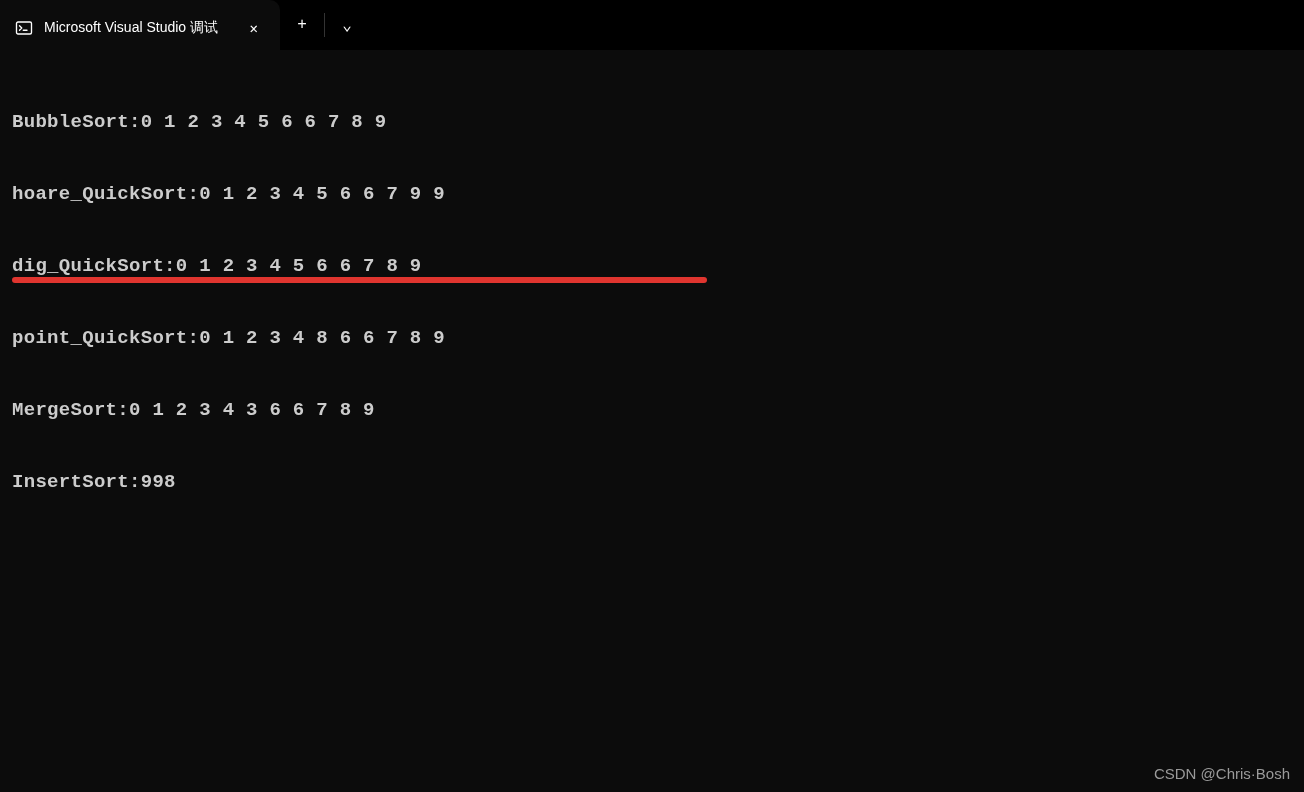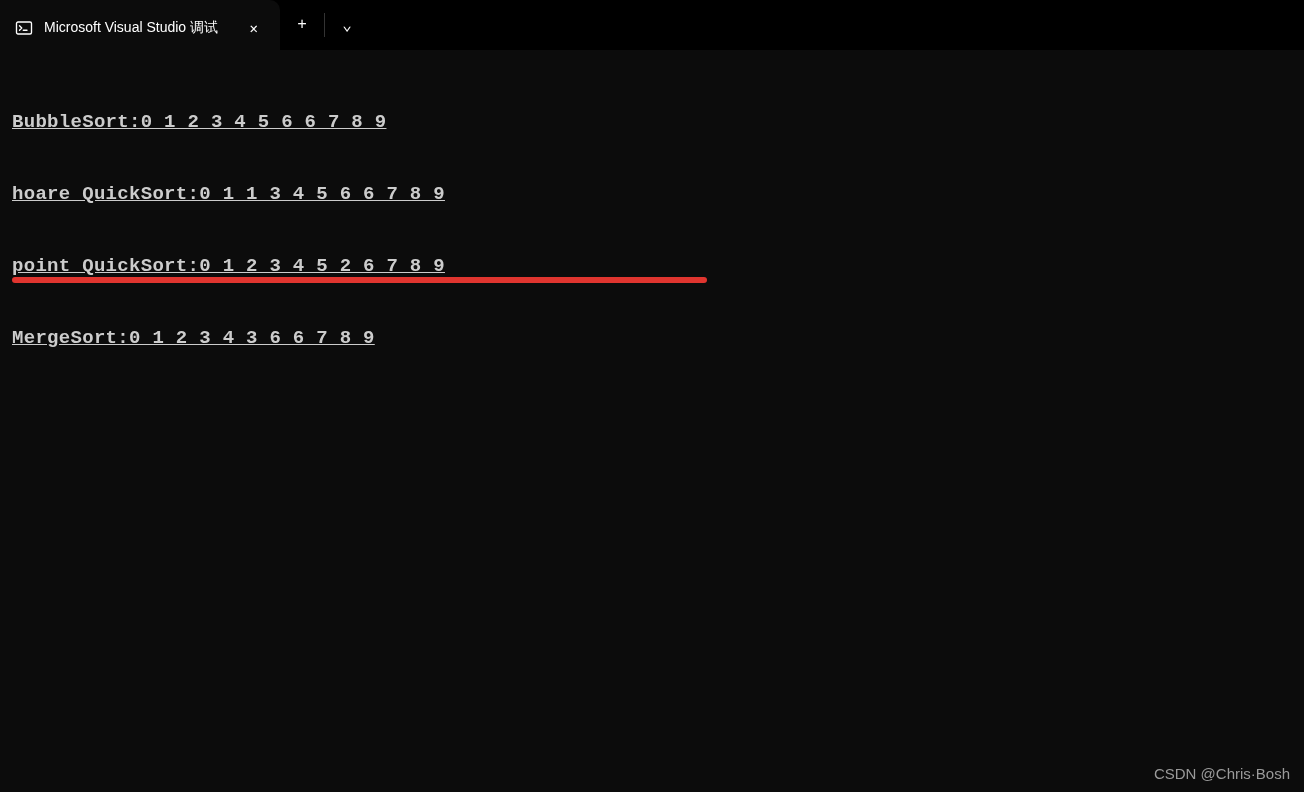--- a/index.html
+++ b/index.html
@@ -85,21 +85,20 @@
       padding: 12px 12px;
       color: #cccccc;
       font-size: 19px;
       line-height: 24px;
       font-weight: 600;
       white-space: pre;
       letter-spacing: 0.3px;
     }
     .terminal-line {
       min-height: 24px;
-      text-decoration: underline;
     }
     .underline-annotation {
       position: absolute;
       top: 277px;
       left: 12px;
       width: 695px;
       height: 6px;
       background: #e0352f;
       border-radius: 3px;
       pointer-events: none;
@@ -136,23 +135,25 @@
       </div>
     <div class="divider"></div>
     <div class="tab-action-btn">
         <span>⌄</span>
       </div>
   </div>
 </div>
 
 <div class="terminal-content">
   <div class="terminal-line">BubbleSort:0 1 2 3 4 5 6 6 7 8 9</div>
-  <div class="terminal-line">hoare_QuickSort:0 1 1 3 4 5 6 6 7 8 9</div>
-  <div class="terminal-line">point_QuickSort:0 1 2 3 4 5 2 6 7 8 9</div>
+  <div class="terminal-line">hoare_QuickSort:0 1 2 3 4 5 6 6 7 9 9</div>
+  <div class="terminal-line">dig_QuickSort:0 1 2 3 4 5 6 6 7 8 9</div>
+  <div class="terminal-line">point_QuickSort:0 1 2 3 4 8 6 6 7 8 9</div>
   <div class="terminal-line">MergeSort:0 1 2 3 4 3 6 6 7 8 9</div>
+  <div class="terminal-line">InsertSort:998</div>
   
   
   
   
   
   
   
   
   
   

